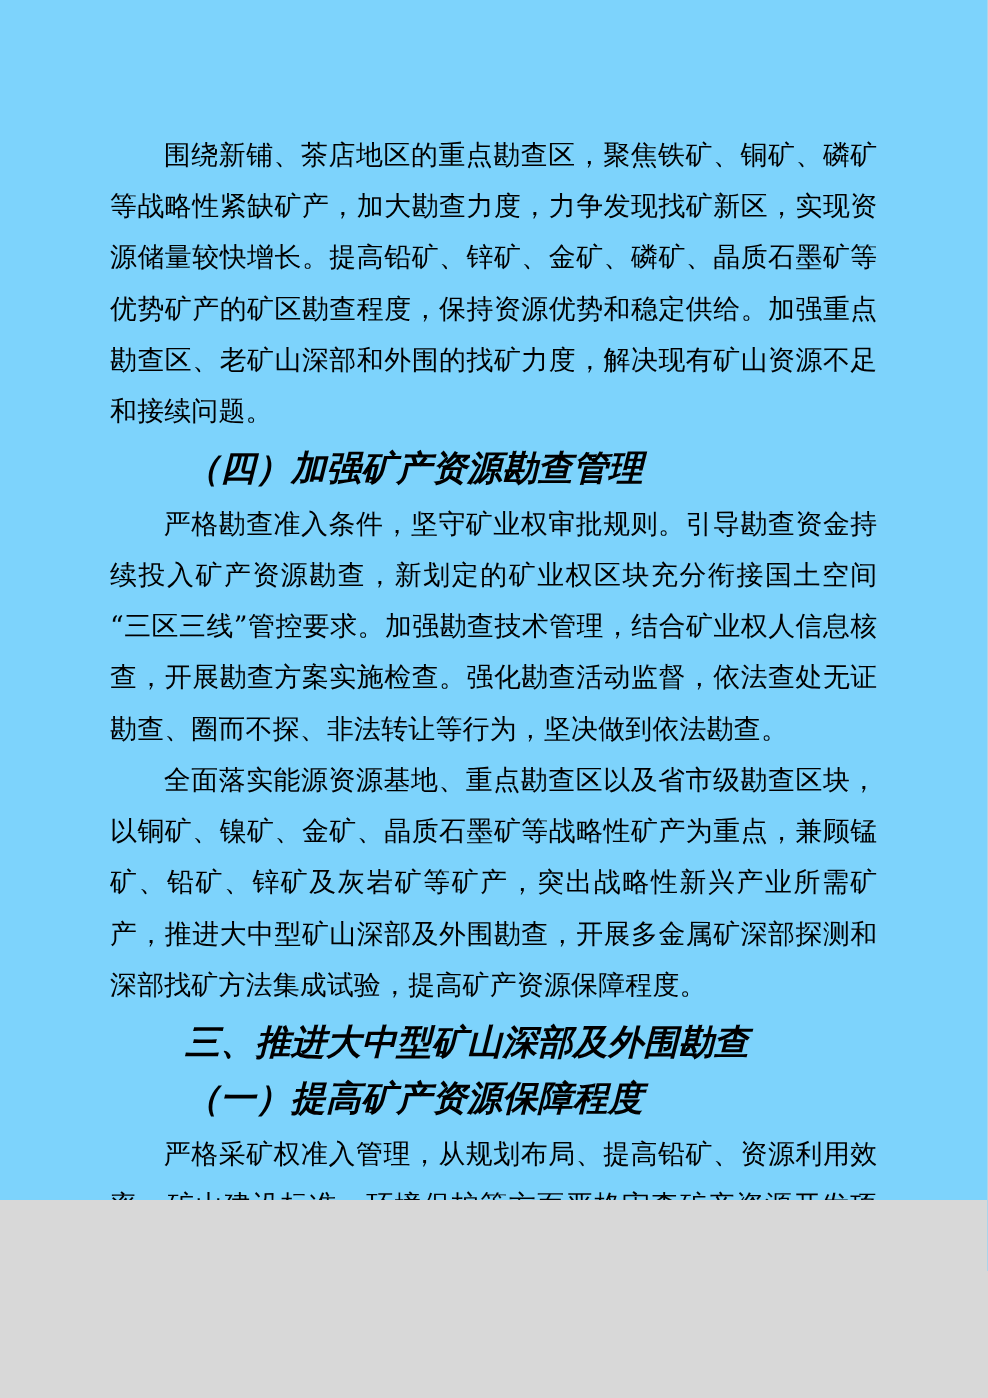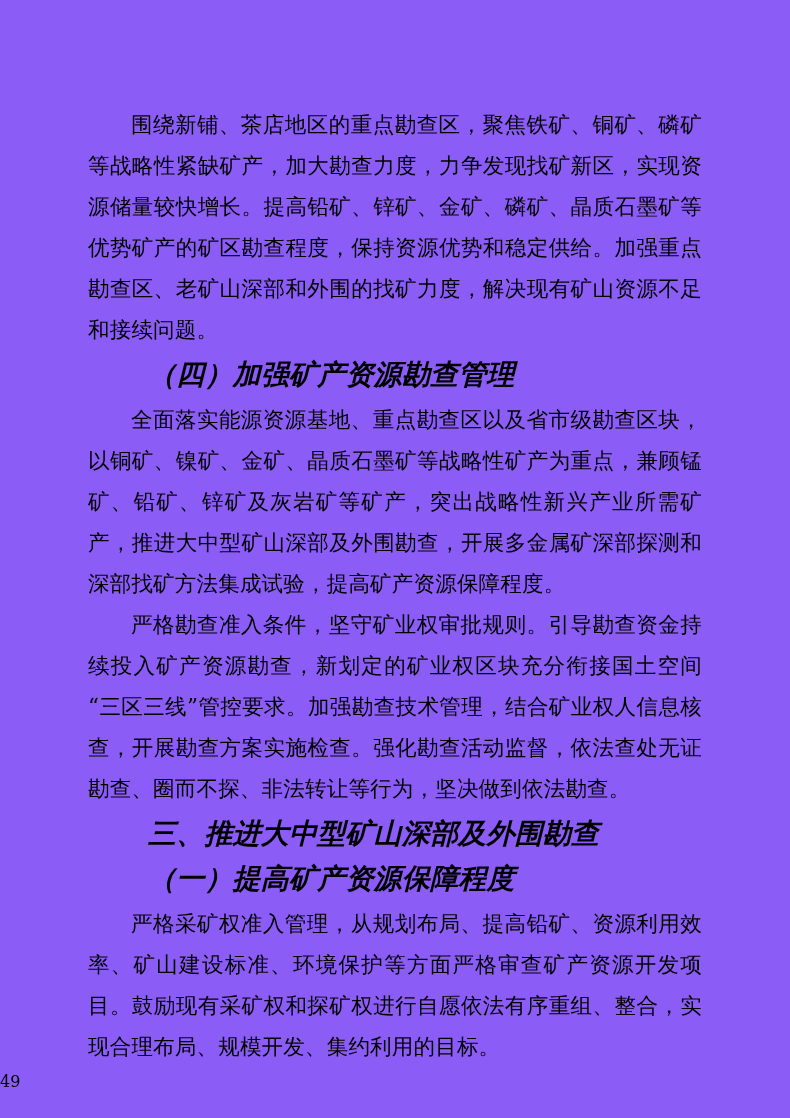--- a/index.html
+++ b/index.html
@@ -3,22 +3,22 @@
 <meta charset="utf-8">
 <style>
   html, body {
     margin: 0;
     padding: 0;
     background: #d8d8d8;
   }
   .page {
     position: relative;
     width: 790px;
-    height: 1118px;
-    background: #8b5cf6;
+    height: 960px;
+    background: #7dd3fc;
     margin: 0 auto;
     box-sizing: border-box;
     overflow: hidden;
   }
   .content {
     position: absolute;
     left: 88px;
     top: 104px;
     width: 614px;
   }
@@ -56,20 +56,20 @@
     margin-top: 12px;
   }
 </style>
 </head>
 <body>
 
 <div class="page">
   <div class="content">
     <p class="para">围绕新铺、茶店地区的重点勘查区，聚焦铁矿、铜矿、磷矿等战略性紧缺矿产，加大勘查力度，力争发现找矿新区，实现资源储量较快增长。提高铅矿、锌矿、金矿、磷矿、晶质石墨矿等优势矿产的矿区勘查程度，保持资源优势和稳定供给。加强重点勘查区、老矿山深部和外围的找矿力度，解决现有矿山资源不足和接续问题。</p>
     <p class="heading">（四）加强矿产资源勘查管理</p>
+    <p class="para">严格勘查准入条件，坚守矿业权审批规则。引导勘查资金持续投入矿产资源勘查，新划定的矿业权区块充分衔接国土空间“三区三线”管控要求。加强勘查技术管理，结合矿业权人信息核查，开展勘查方案实施检查。强化勘查活动监督，依法查处无证勘查、圈而不探、非法转让等行为，坚决做到依法勘查。</p>
     <p class="para">全面落实能源资源基地、重点勘查区以及省市级勘查区块，以铜矿、镍矿、金矿、晶质石墨矿等战略性矿产为重点，兼顾锰矿、铅矿、锌矿及灰岩矿等矿产，突出战略性新兴产业所需矿产，推进大中型矿山深部及外围勘查，开展多金属矿深部探测和深部找矿方法集成试验，提高矿产资源保障程度。</p>
-    <p class="para">严格勘查准入条件，坚守矿业权审批规则。引导勘查资金持续投入矿产资源勘查，新划定的矿业权区块充分衔接国土空间“三区三线”管控要求。加强勘查技术管理，结合矿业权人信息核查，开展勘查方案实施检查。强化勘查活动监督，依法查处无证勘查、圈而不探、非法转让等行为，坚决做到依法勘查。</p>
     <p class="heading">三、推进大中型矿山深部及外围勘查</p>
     <p class="heading">（一）提高矿产资源保障程度</p>
     <p class="para">严格采矿权准入管理，从规划布局、提高铅矿、资源利用效率、矿山建设标准、环境保护等方面严格审查矿产资源开发项目。鼓励现有采矿权和探矿权进行自愿依法有序重组、整合，实现合理布局、规模开发、集约利用的目标。</p>
   </div>
   <div class="page-number">49</div>
 </div>
 
 </body></html>

